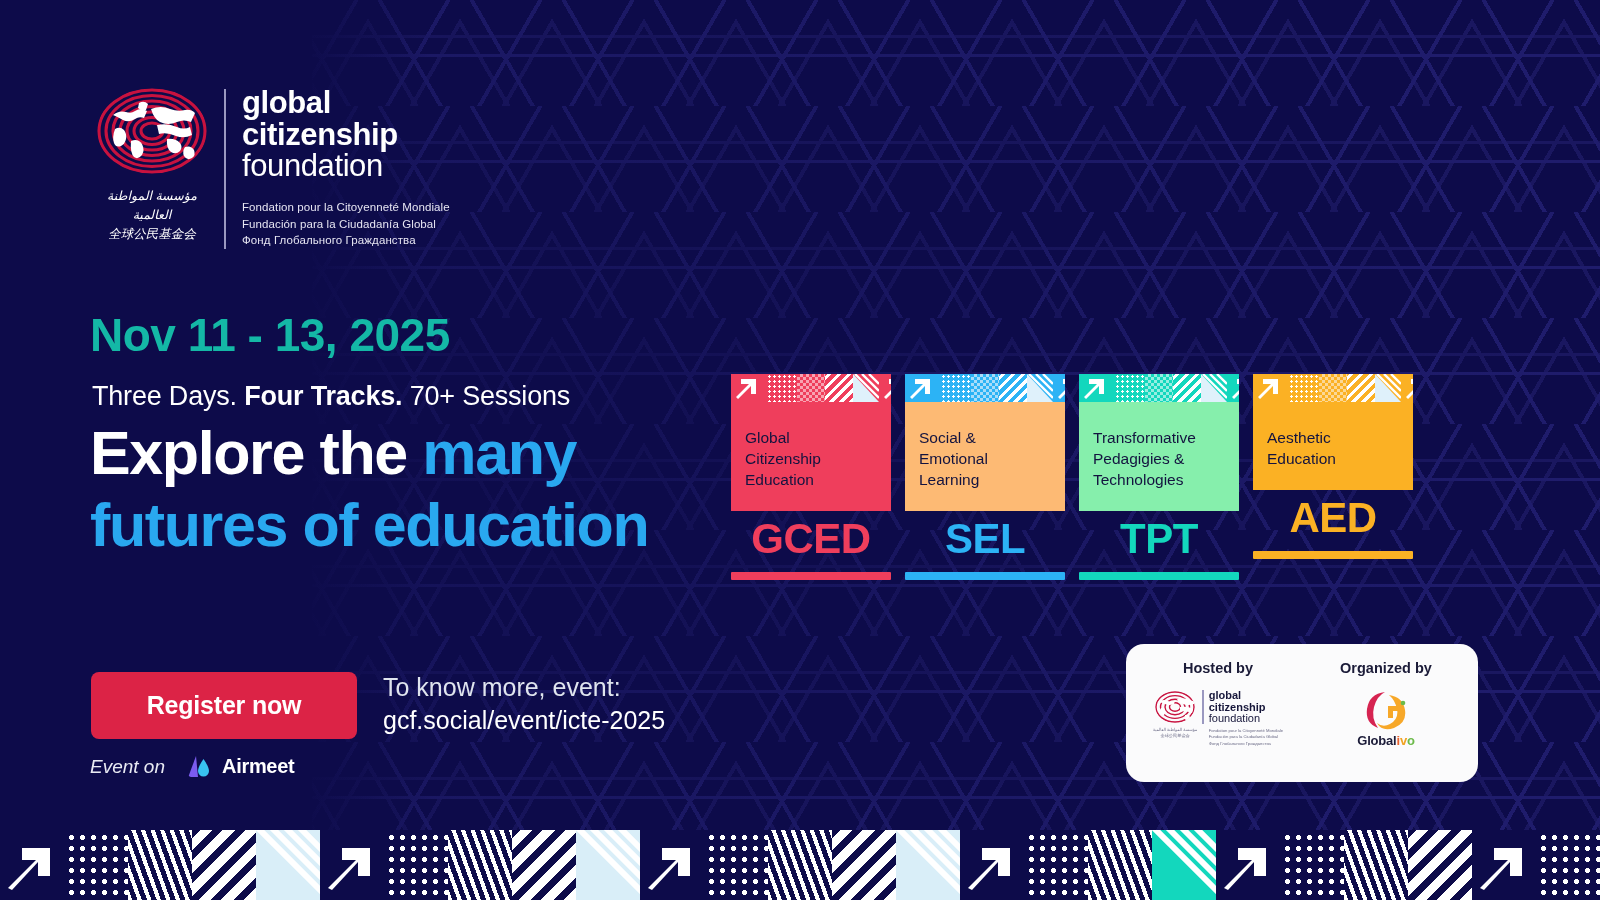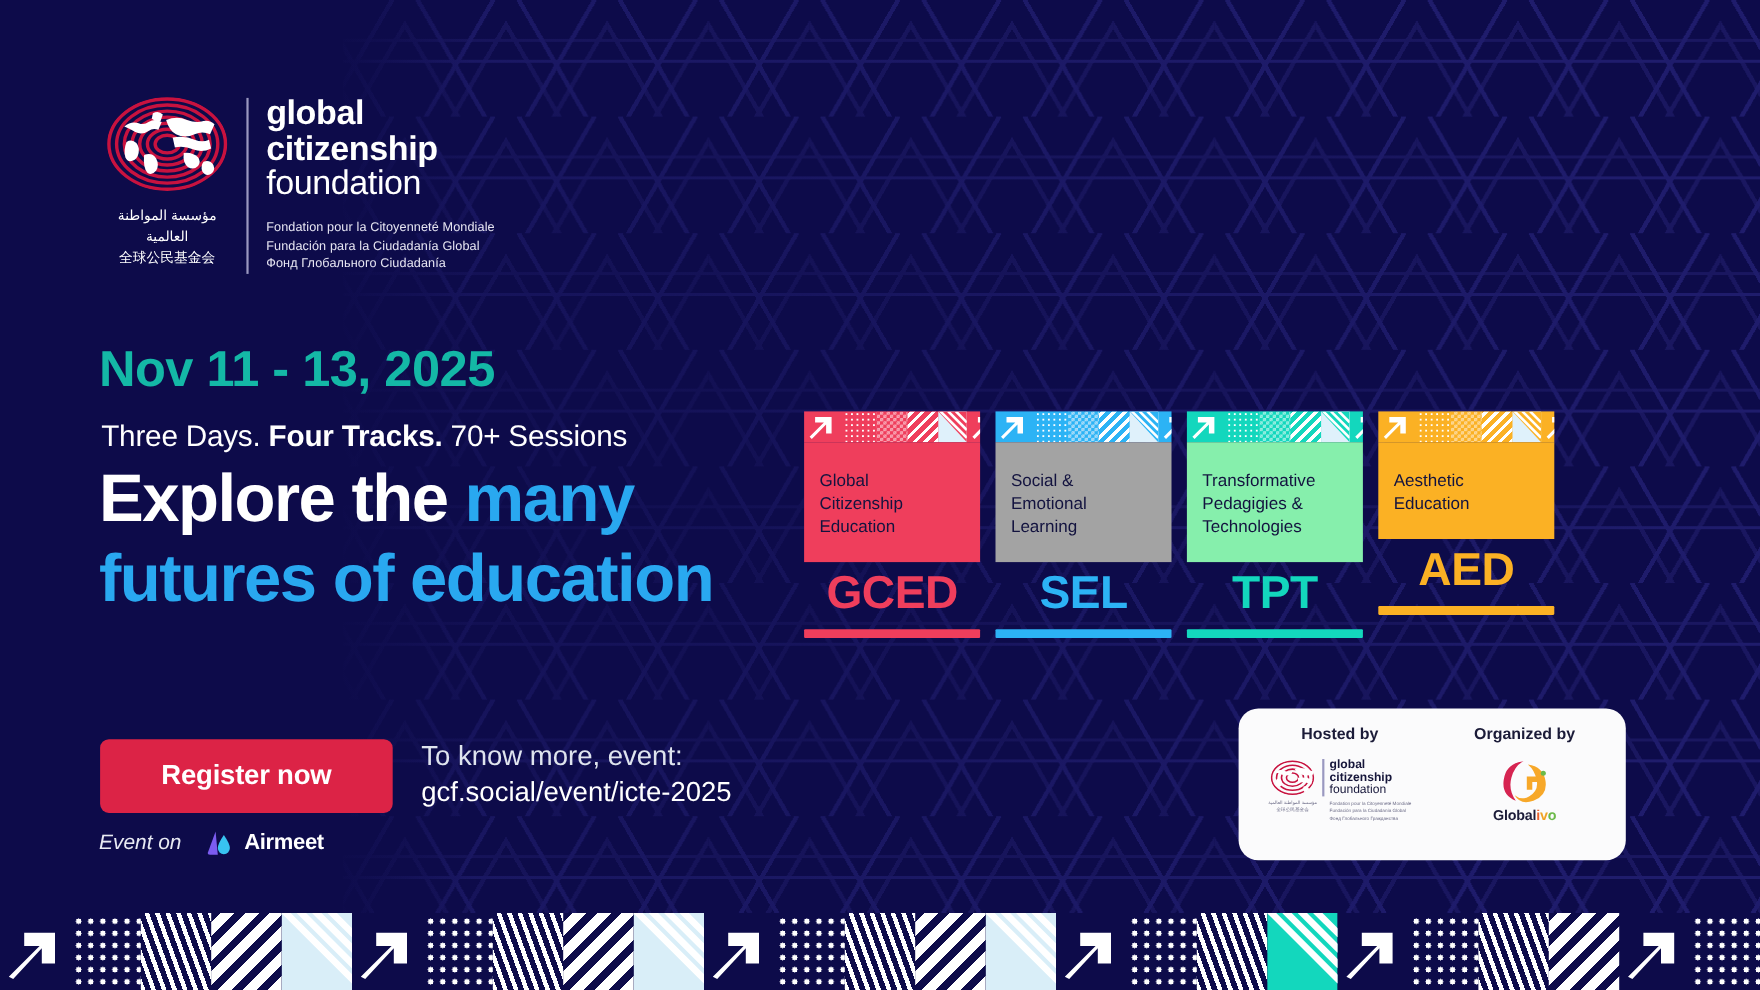--- a/index.html
+++ b/index.html
@@ -38,21 +38,21 @@
   .bg-vignette {
     position:absolute; inset:0; height:830px;
     background:radial-gradient(ellipse 1100px 700px at 30% 55%, rgba(13,11,74,.72) 0%, rgba(13,11,74,.25) 55%, rgba(13,11,74,0) 100%);
   }
 
   
   .logo-block { position:absolute; left:92px; top:85px; display:flex; align-items:flex-start; }
   .logo-left { width:120px; display:flex; flex-direction:column; align-items:center; }
   .fingerprint-globe { width:118px; height:92px; position:relative; }
   .logo-scripts { margin-top:10px; text-align:center; }
-  .logo-scripts div { color:#fff; line-height:1.5; }
+  .logo-scripts div { color:#fff; line-height:1.5;font-style:italic; }
   .sc-ar { font-size:12.5px; direction:rtl; }
   .sc-zh { font-size:12.5px; }
   .logo-divider { width:2px; align-self:stretch; background:#9a98c0; margin:4px 16px 0 12px; height:160px; }
   .logo-right { padding-top:2px; }
   .logo-word { color:#fff; font-weight:bold; font-size:31px; line-height:1.02; letter-spacing:-.4px; }
   .logo-word.thin { font-weight:400; }
   .logo-sub { margin-top:17px; }
   .logo-sub div { color:#e6e5f2; font-size:11.5px; line-height:1.45; letter-spacing:.1px; }
 
   
@@ -183,21 +183,21 @@
 
     <div class="logo-divider"></div>
 
     <div class="logo-right">
       <div class="logo-word">global</div>
       <div class="logo-word">citizenship</div>
       <div class="logo-word thin">foundation</div>
       <div class="logo-sub">
         <div>Fondation pour la Citoyenneté Mondiale</div>
         <div>Fundación para la Ciudadanía Global</div>
-        <div>Фонд Глобального Ciudadanía</div>
+        <div>Фонд Глобального Гражданства</div>
       </div>
     </div>
   </div>
 
   <div class="dates">Nov 11 - 13, 2025</div>
 
   <div class="tagline">
     <span>Three Days. </span><b>Four Tracks.</b><span> 70+ Sessions</span>
   </div>
 
@@ -286,21 +286,21 @@
               </g>
             </svg>
         </span>
         <span class="tile t-spacer"></span>
         <span class="tile t-arrow">
           <svg width="30" height="28" viewBox="0 0 30 28">
               <path d="M5 23 L18 10 H10 V5 H25 V20 H20 V12 L7 25 Z" fill="#fff"></path>
             </svg>
         </span>
       </div>
-      <div class="track-body" style="background:#a3a3a3">
+      <div class="track-body" style="background:#fdba74">
         <div class="tname" style="white-space:pre-line;color:#13133f">Social &amp;
 Emotional
 Learning</div>
       </div>
       <div class="track-acr" style="color:#2cb3f5">SEL</div>
       <div class="track-bar" style="background:#2cb3f5"></div>
     </div>
 
     <div class="track">
       <div class="track-head" style="background:#13d7bd">

